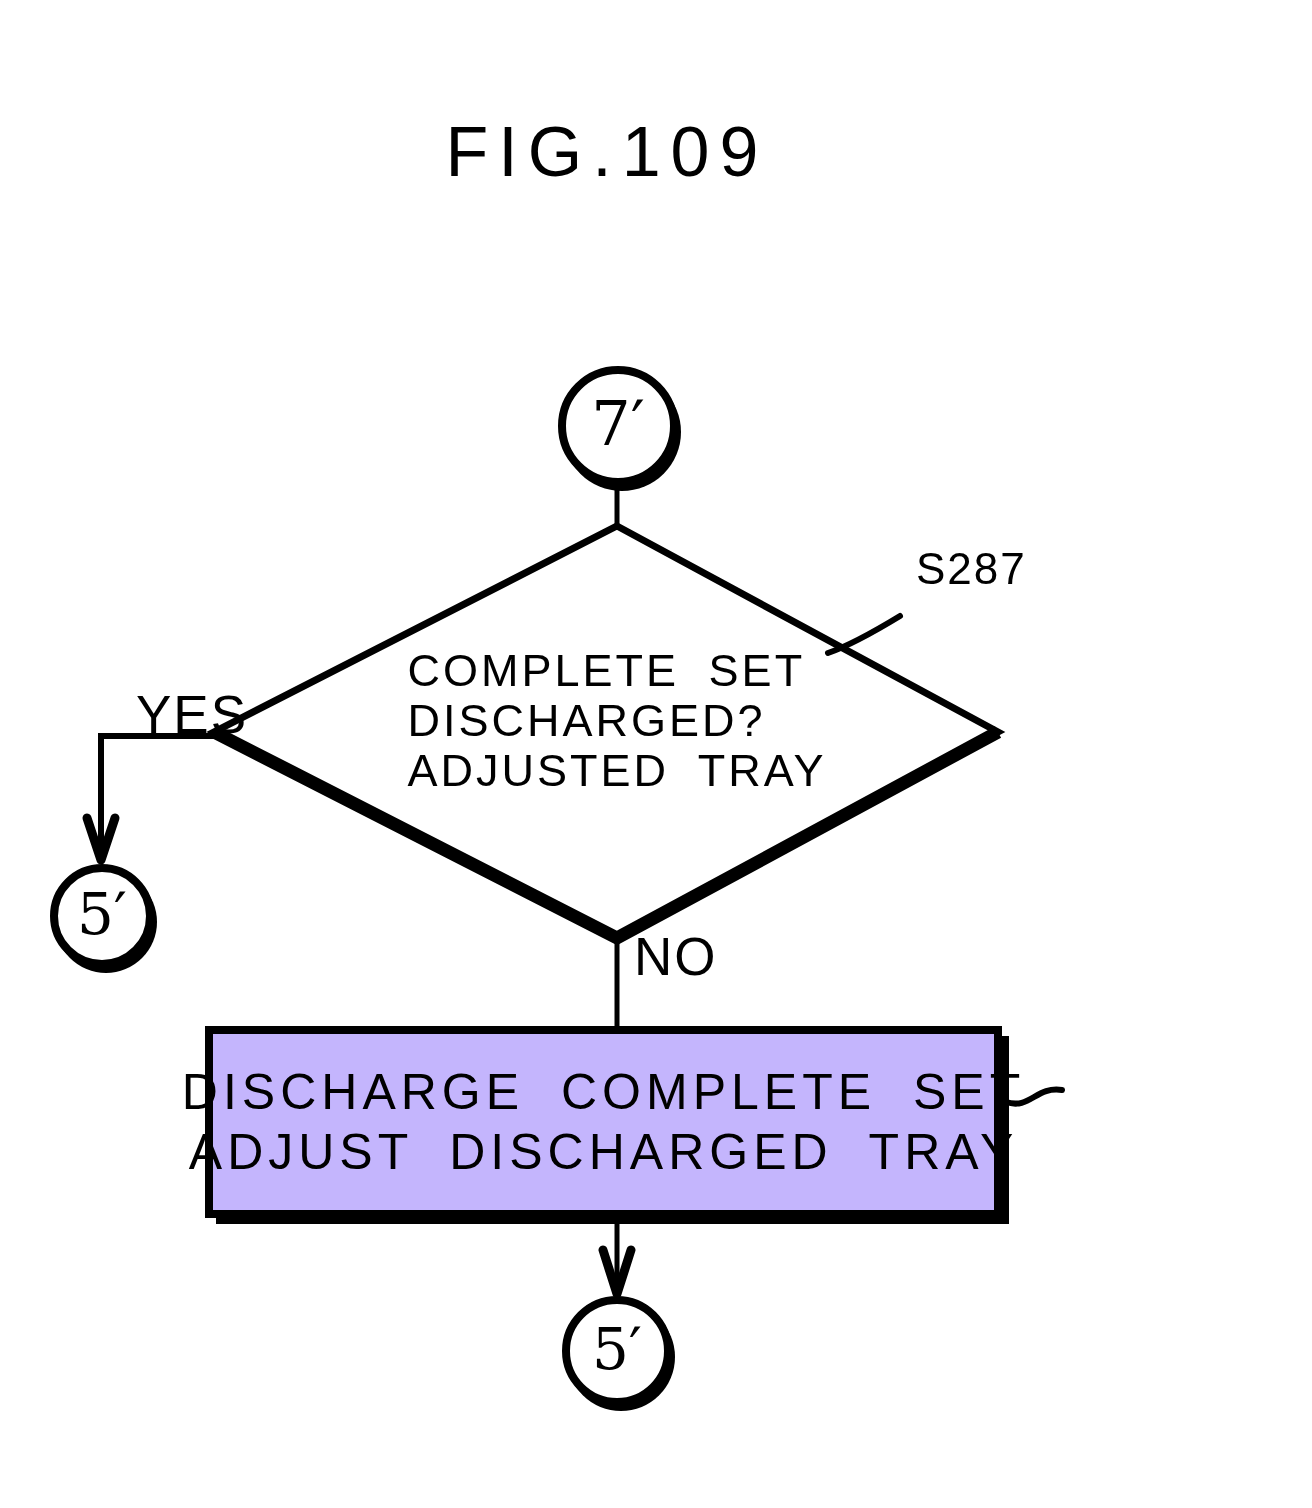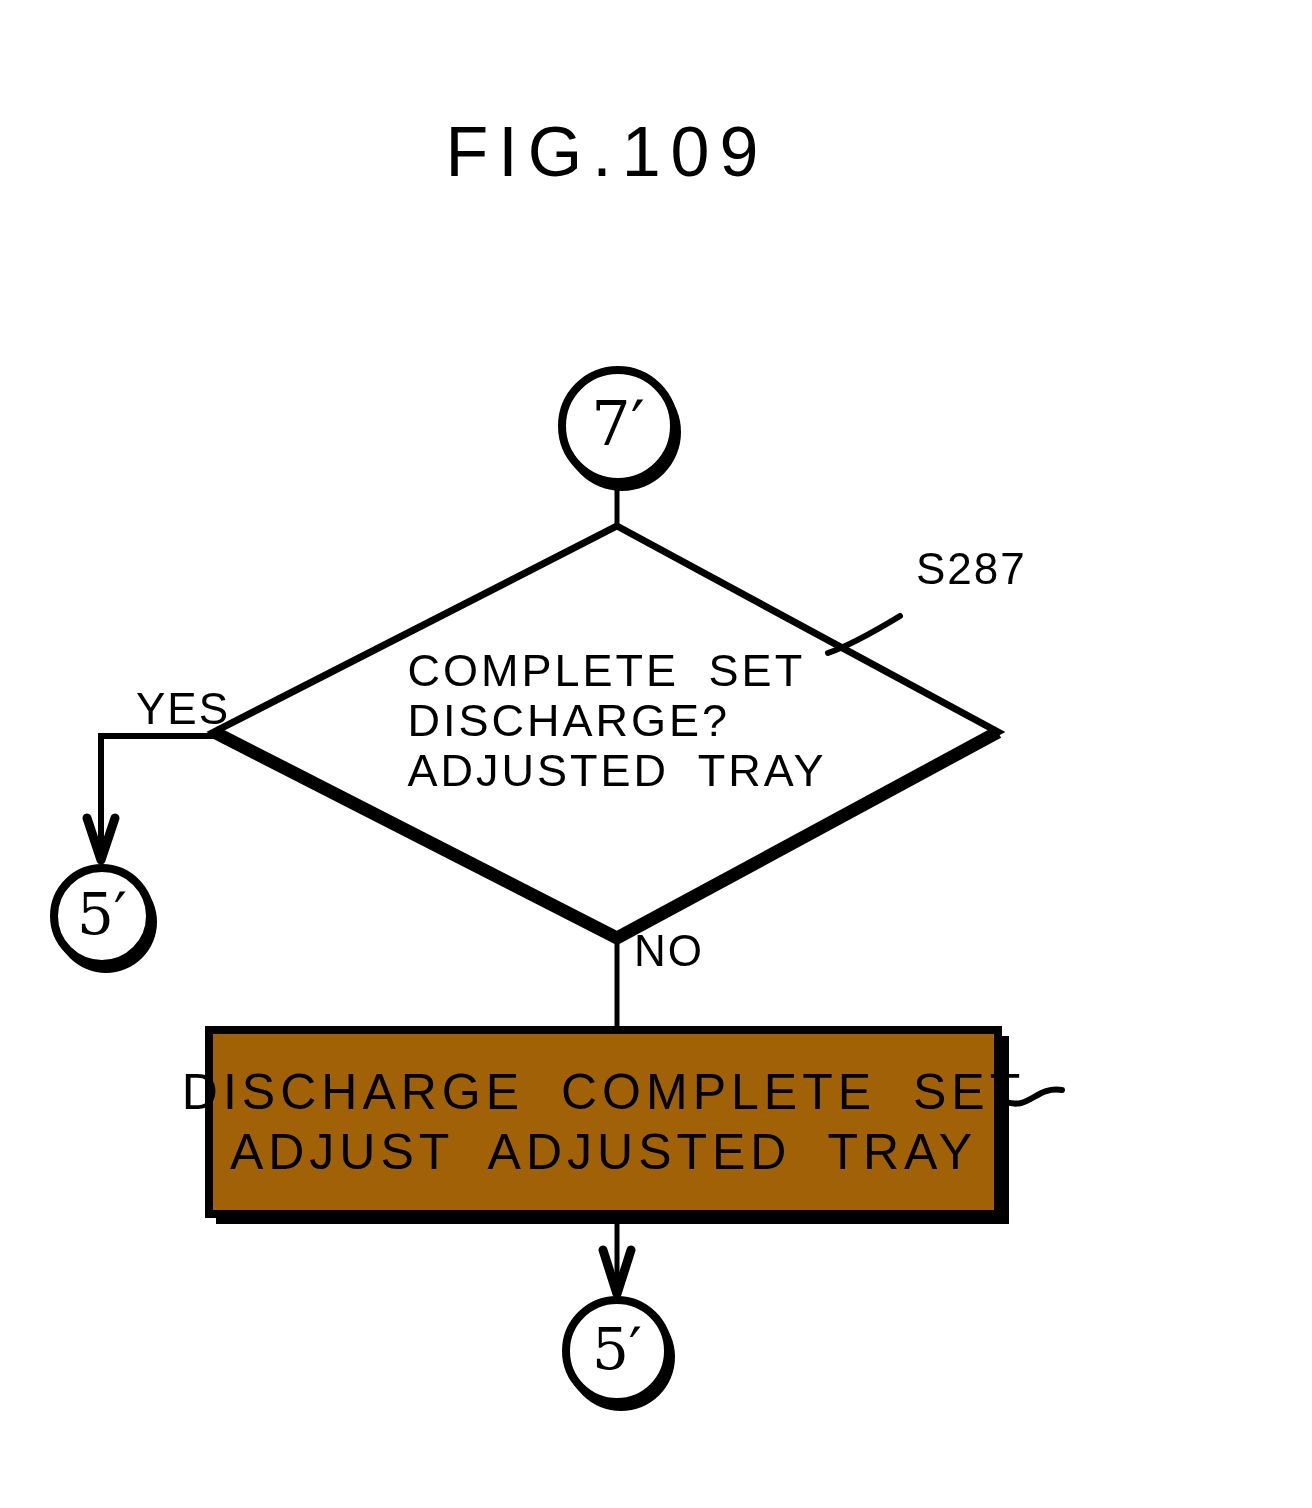--- a/index.html
+++ b/index.html
@@ -39,33 +39,33 @@
   .c5b{left:562px;top:1296px;width:110px;height:110px;}
   .c5a .nlabel,.c5b .nlabel{font-family:"DejaVu Serif",serif;font-size:58px;padding-bottom:4px;}
 
   .decision-text{
     position:absolute;left:617px;top:646px;transform:translateX(-50%);
     z-index:2;text-align:left;
     font-size:45px;line-height:50px;letter-spacing:3px;word-spacing:14px;
     white-space:nowrap;
   }
   .branch-label{
-    position:absolute;z-index:2;font-size:44px;letter-spacing:2px;white-space:nowrap;
+    position:absolute;z-index:2;font-size:53px;letter-spacing:2px;white-space:nowrap;
   }
   .yes{left:136px;top:684px;}
   .no{left:634px;top:926px;}
   .step-label{
     position:absolute;z-index:2;font-size:44px;letter-spacing:2px;white-space:nowrap;margin-left:40px;
   }
   .s287{left:876px;top:544px;}
   .s288{left:1064px;top:1068px;}
 
   .process{
     position:absolute;left:205px;top:1026px;width:797px;height:192px;
-    border:8px solid #000;background:#a16207;z-index:2;
+    border:8px solid #000;background:#c4b5fd;z-index:2;
     box-shadow:9px 8px 0 -2px #000;
     display:flex;flex-direction:column;align-items:center;justify-content:center;
     text-align:center;font-size:50px;line-height:60px;letter-spacing:5px;word-spacing:18px;
     white-space:nowrap;
   }
 </style>
 </head>
 <body>
 
 <div class="stage">
@@ -90,32 +90,32 @@
   </svg>
 
   <div class="title">FIG.109</div>
 
   <div class="node c7">
     <span class="nlabel">7′</span>
   </div>
 
   <div class="decision-text">
     <div>COMPLETE SET</div>
-    <div>DISCHARGE?</div>
+    <div>DISCHARGED?</div>
     <div>ADJUSTED TRAY</div>
   </div>
 
   <div class="branch-label yes">YES</div>
   <div class="branch-label no">NO</div>
 
   <div class="step-label s287">S287</div>
 
   <div class="process">
     <div>DISCHARGE COMPLETE SET</div>
-    <div>ADJUST ADJUSTED TRAY</div>
+    <div>ADJUST DISCHARGED TRAY</div>
   </div>
 
 
   <div class="node c5a">
     <span class="nlabel">5′</span>
   </div>
 
   <div class="node c5b">
     <span class="nlabel">5′</span>
   </div>

